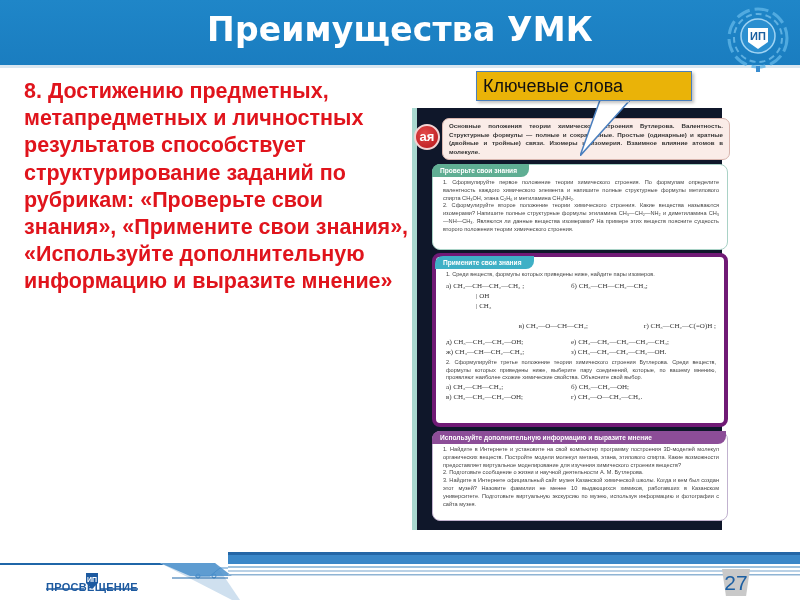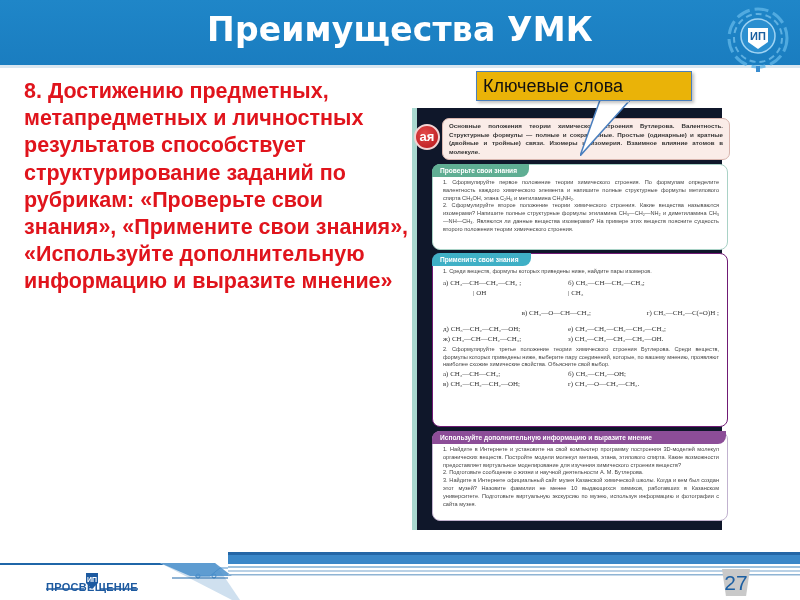--- a/index.html
+++ b/index.html
@@ -54,21 +54,21 @@
       padding: 14px 8px 5px 10px; font-size: 5.6px; line-height: 7.8px; color: #444;
       text-align: justify;
     }
     .section-tab {
       position: absolute; left: -1px; top: -1px; height: 13px; padding: 0 12px 0 8px;
       color: #fff; font-weight: bold; font-size: 6.6px; line-height: 13px;
       border-radius: 8px 0 8px 0;
     }
     .sec-check { top: 56px; height: 86px; border: 1px solid #a9d2c6; }
     .sec-check .section-tab { background: #5fae93; }
-    .sec-apply { top: 145px; height: 174px; border: 1px solid #701a75; }
+    .sec-apply { top: 145px; height: 174px; border: 4px solid #701a75; }
     .sec-apply .section-tab { background: #3fb0c6; }
     .sec-extra { top: 323px; height: 90px; border: 1px solid #c1b2cf; }
     .sec-extra .section-tab { background: #8c4d98; width: 294px; }
 
     .formula-row { display: flex; font-family: "Liberation Serif", serif; font-size: 7px; color: #333; line-height: 10px; }
     .formula-row span { display: block; }
     .formula-row .c1 { width: 125px; }
 
     
     .callout {
@@ -125,21 +125,21 @@
     <div>2. Сформулируйте второе положение теории химического строения. Какие вещества называются изомерами? Напишите полные структурные формулы этиламина CH₃—CH₂—NH₂ и диметиламина CH₃—NH—CH₃. Являются ли данные вещества изомерами? На примере этих веществ поясните сущность второго положения теории химического строения.</div>
   </div>
 
   <div class="section sec-apply">
     <div class="section-tab">Примените свои знания</div>
     <div>1. Среди веществ, формулы которых приведены ниже, найдите пары изомеров.</div>
     <div class="formula-row" style="margin-top:2px;">
       <span class="c1">а) CH₃—CH—CH₂—CH₃ ;</span>
       <span>б) CH₃—CH—CH₂—CH₃;</span>
     </div>
-    <div class="formula-row" style="padding-left:30px;">
+    <div class="formula-row" style="padding-left:30px;flex-direction:column;">
       <span class="c1" style="width:95px;">        |  OH</span>
       <span>        |  CH₃</span>
     </div>
     <div class="formula-row" style="margin-top:10px;justify-content:flex-end;">
       <span class="c1">в) CH₃—O—CH—CH₂;</span>
       <span>г) CH₃—CH₂—C(=O)H ;</span>
     </div>
     <div class="formula-row" style="margin-top:6px;">
       <span class="c1">д) CH₃—CH₂—CH₂—OH;</span>
       <span>е) CH₃—CH₂—CH₂—CH₂—CH₃;</span>

